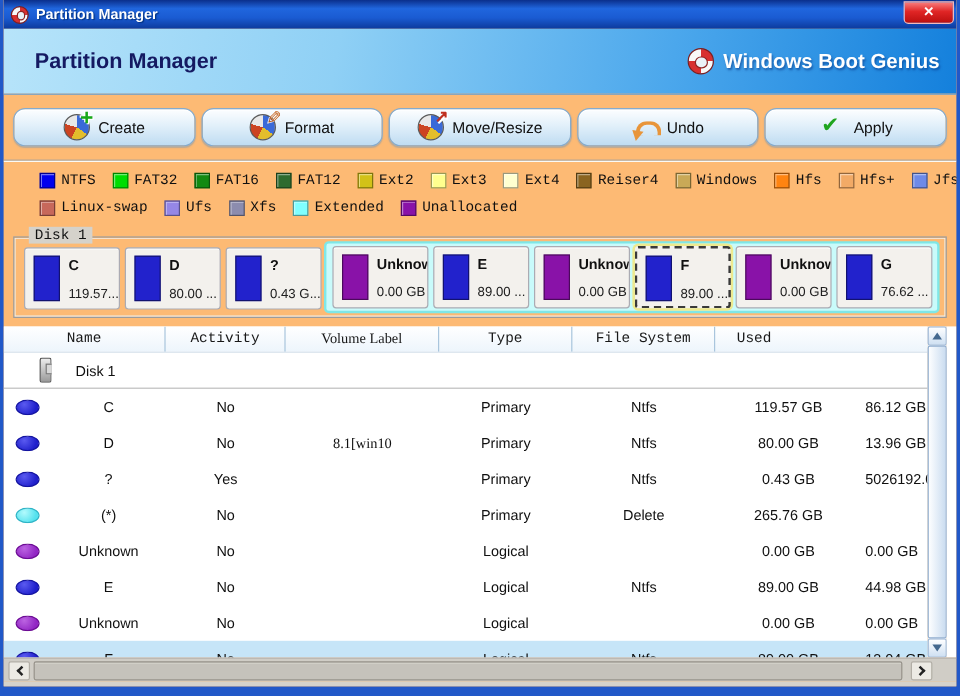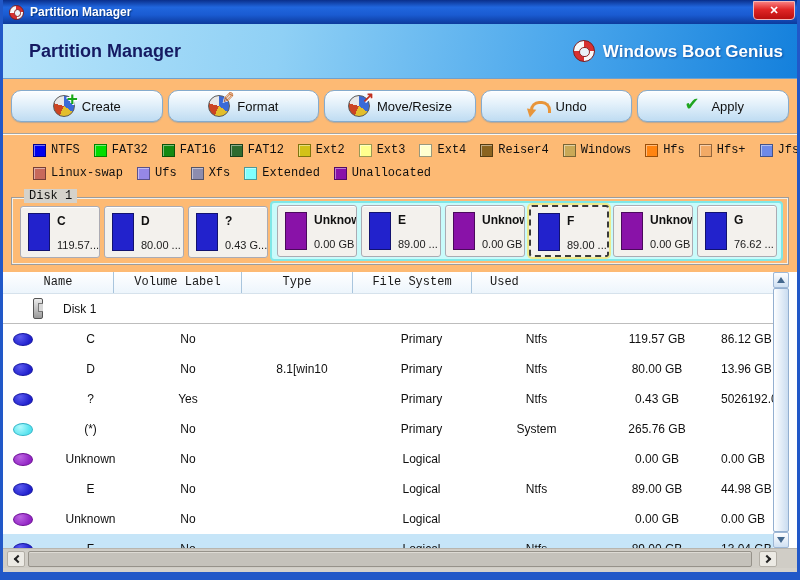--- a/index.html
+++ b/index.html
@@ -109,21 +109,21 @@
     background:#C9FBFB; border:2px solid #7FE7E7; border-radius:4px;
     display:flex; gap:4px; align-items:center; padding:0 5px; }
 
   
   .main-table { position:absolute; top:272px; left:0; width:770px; height:276px; background:#FFF; overflow:hidden; }
   .thead { display:flex; width:825px; height:22px;
     background:linear-gradient(180deg,#FFFFFF 0%,#EDF5FC 100%); border-bottom:1px solid #D6E2EC; }
   .th { font-family:"Liberation Mono", monospace; font-size:12px; color:#181818;
     text-align:center; line-height:21px; border-right:1px solid #A9C5DD; white-space:nowrap; overflow:hidden; }
   .th.col-used { text-align:left; padding-left:18px; border-right:none; }
-  .col-namewide { width:111px; } .col-act { width:100px; } .col-vol { width:128px; }
+  .col-namewide { width:135px; } .col-act { width:100px; } .col-vol { width:128px;font-family:Liberation Serif, serif; }
   .col-type { width:111px; } .col-fs { width:119px; } .col-size { width:122px; } .col-used { width:110px; }
   .c-icon { width:40px; } .c-name { width:95px; }
 
   .trow { display:flex; width:825px; height:30px; align-items:center; font-size:12px; color:#101010; }
   .trow.selected { background:#C6E5F8; }
   .td { text-align:center; white-space:nowrap; overflow:hidden; }
   .td.c-used { text-align:left; padding-left:3px; }
   .cell-icon { display:flex; justify-content:center; align-items:center; }
   .ellipse { width:20px; height:13px; border-radius:50%; }
   .ell-blue { background:radial-gradient(circle at 35% 28%,#5A5AF0,#2020CC 70%); border:1px solid #1414A0; }
@@ -324,20 +324,21 @@
     <span class="prect" style="background: rgb(34, 34, 204);"></span>
     <div class="pname">G</div>
     <div class="psize">76.62 ...</div>
   </div>
       </div>
   </div>
 
   <div class="main-table">
     <div class="thead">
         <span class="th col-namewide">Name</span>
+        <span class="th col-act">Activity</span>
         <span class="th col-vol">Volume Label</span>
         <span class="th col-type">Type</span>
         <span class="th col-fs">File System</span>
         <span class="th col-used">Used</span>
       </div>
     <div class="tbody">
         <div class="trow disk-row">
     <span class="td c-icon cell-icon">
             <span class="disk-icon"></span>
           </span>
@@ -380,21 +381,21 @@
     <span class="td col-used c-used">5026192.00</span>
   </div>
         <div class="trow">
     <span class="td c-icon cell-icon">
             <span class="ellipse ell-cyan"></span>
           </span>
     <span class="td c-name cell-name">(*)</span>
     <span class="td col-act">No</span>
     <span class="td col-vol"></span>
     <span class="td col-type">Primary</span>
-    <span class="td col-fs">System</span>
+    <span class="td col-fs">Delete</span>
     <span class="td col-size">265.76 GB</span>
     <span class="td col-used c-used"></span>
   </div>
         <div class="trow">
     <span class="td c-icon cell-icon">
             <span class="ellipse ell-purple"></span>
           </span>
     <span class="td c-name cell-name">Unknown</span>
     <span class="td col-act">No</span>
     <span class="td col-vol"></span>

